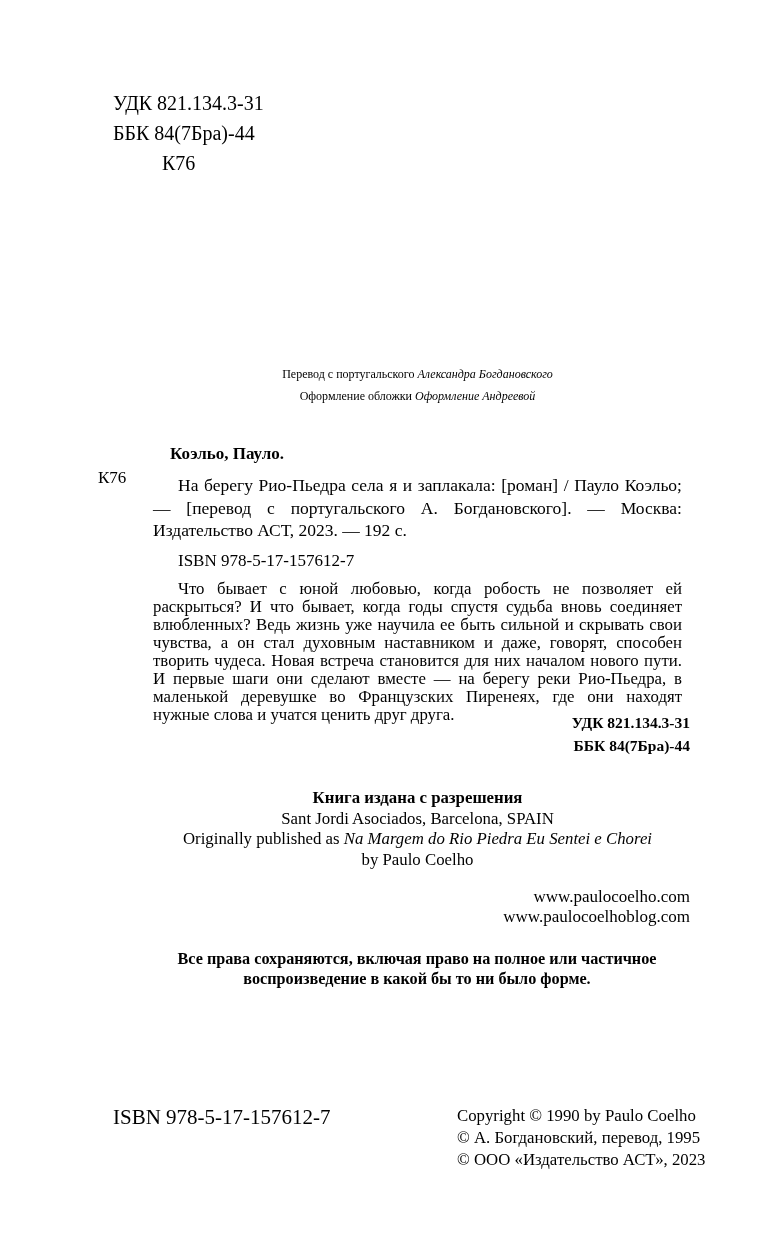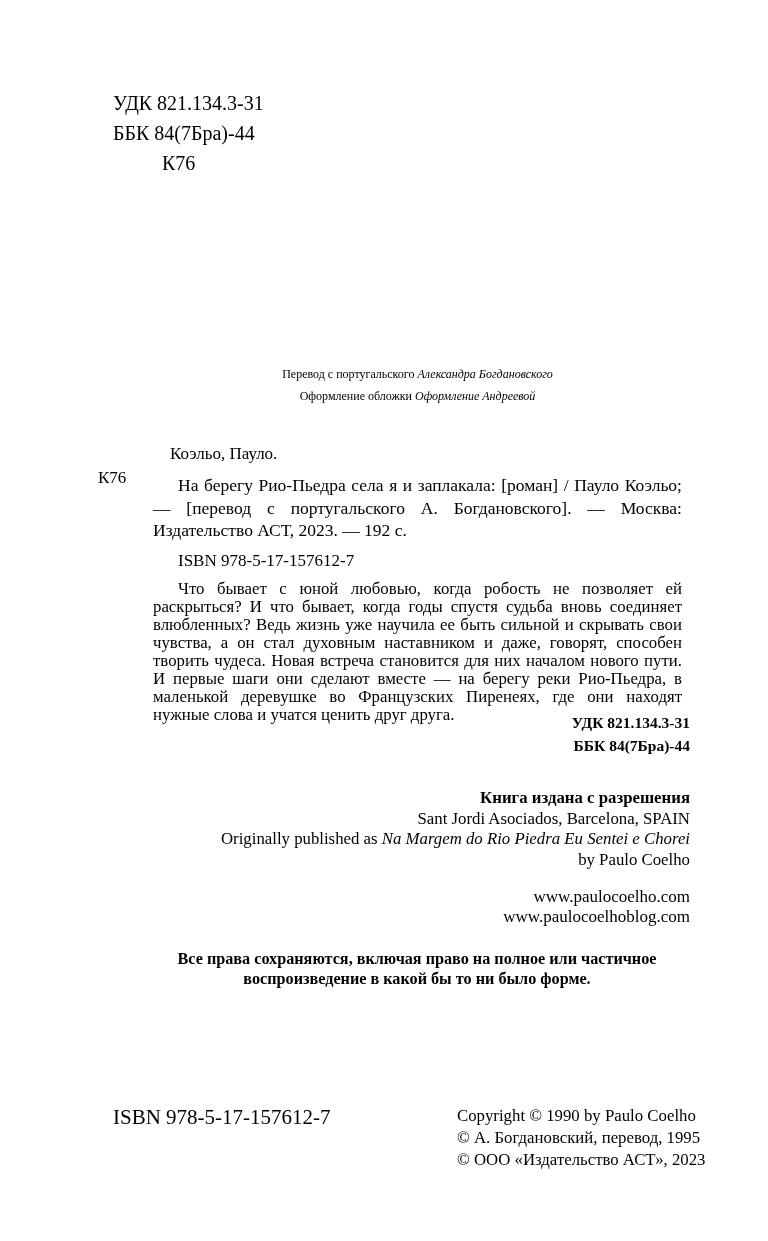--- a/index.html
+++ b/index.html
@@ -39,21 +39,21 @@
 
   
   .catalog {
     position: absolute;
     left: 145px;
     top: 442px;
     width: 545px;
     font-size: 17px;
   }
   .author-heading {
-    font-weight: normal;
+    font-weight: bold;
     padding-left: 25px;
     line-height: 24px;
   }
   .margin-code {
     position: absolute;
     left: 98px;
     top: 468px;
     font-size: 17px;
   }
   .desc {
@@ -81,21 +81,21 @@
     font-size: 15.5px;
     line-height: 23px;
   }
 
   
   .permission {
     position: absolute;
     left: 145px;
     top: 788px;
     width: 545px;
-    text-align: right;
+    text-align: center;
     font-size: 16.8px;
     line-height: 20.5px;
   }
   .permission .bold { font-weight: bold; }
 
   
   .websites {
     position: absolute;
     left: 145px;
     top: 887px;

